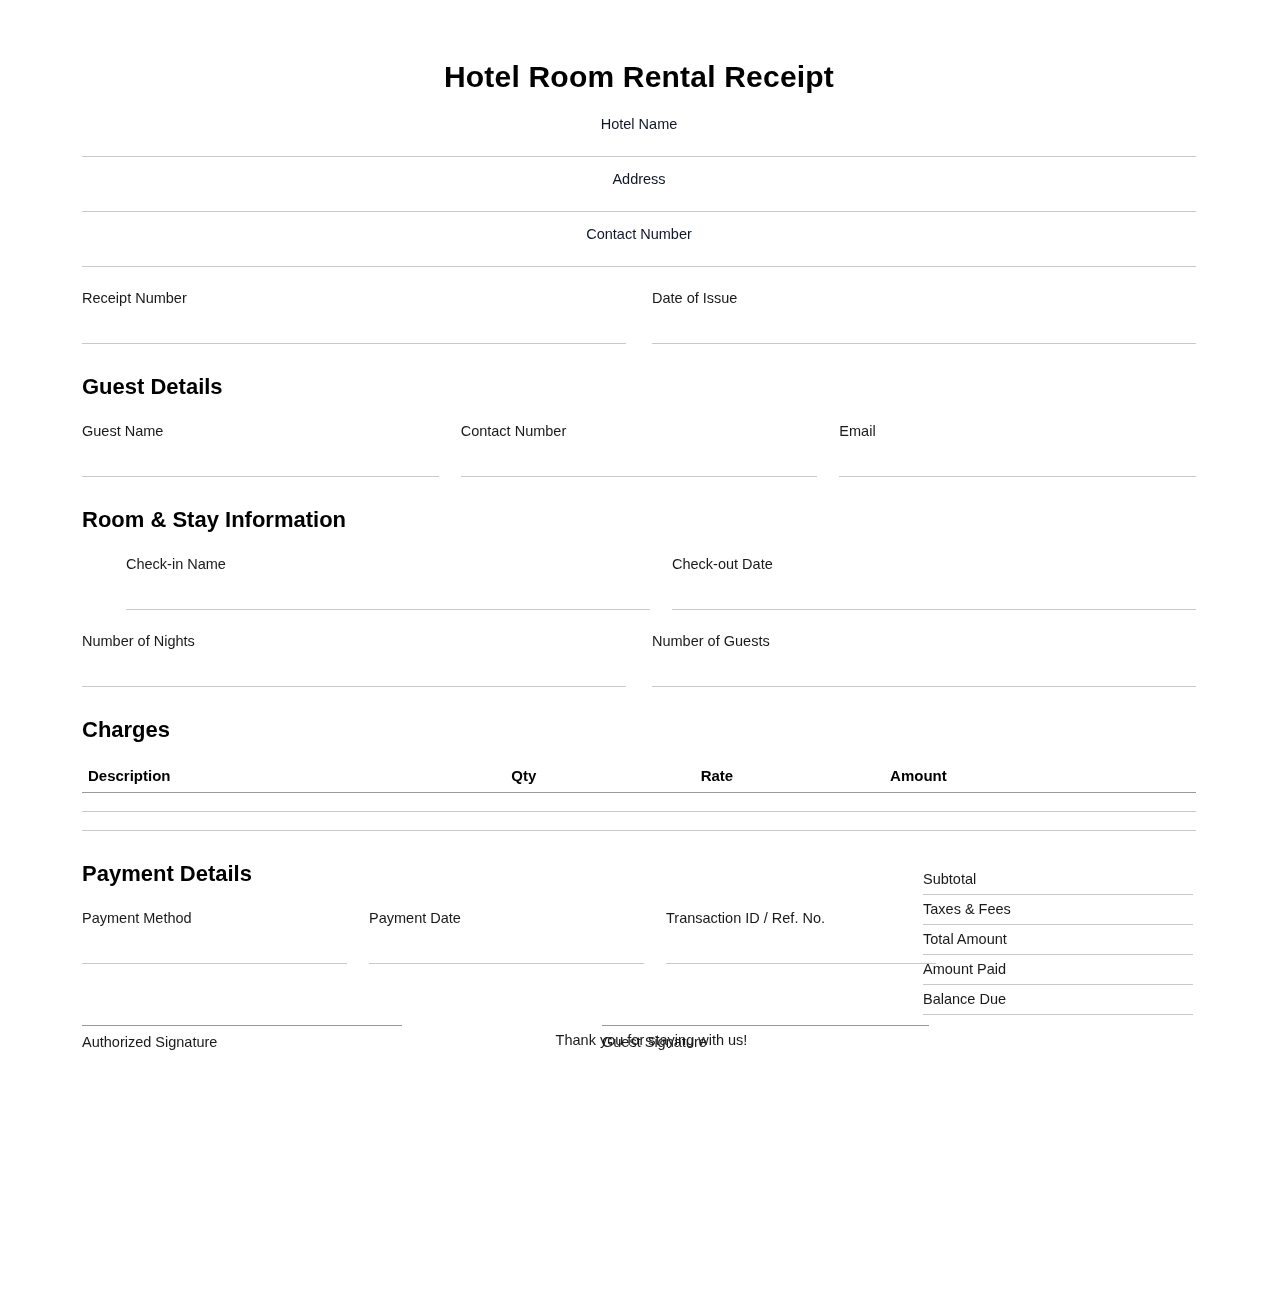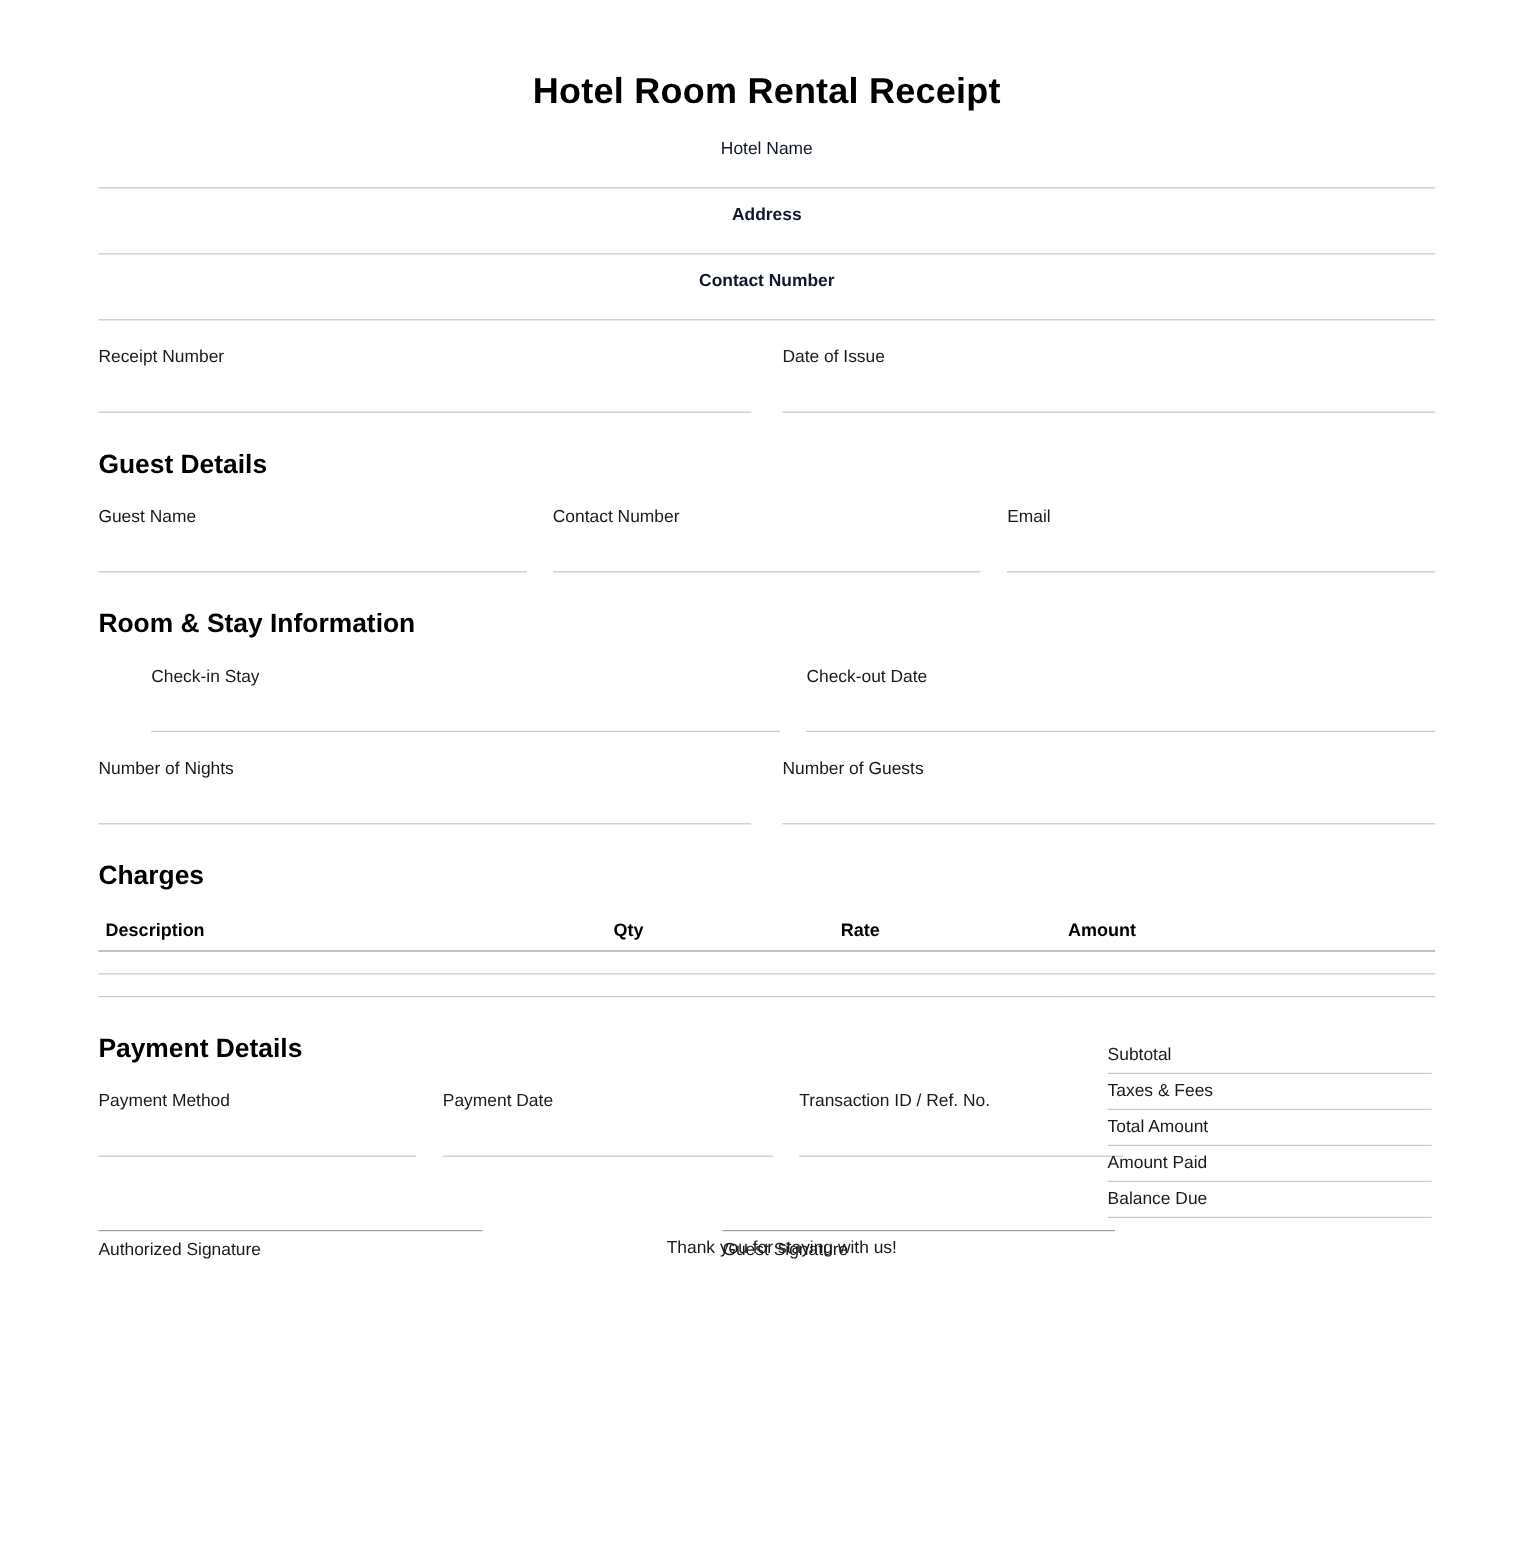--- a/index.html
+++ b/index.html
@@ -38,21 +38,20 @@
   .header-field {
     text-align: center;
     font-size: 14.5px;
     color: #0f172a;
     padding-bottom: 24px;
     border-bottom: 1px solid #c9c9c9;
     margin-bottom: 0;
   }
   .header-field + .header-field {
     padding-top: 14px;
-    font-weight: bold;
   }
 
   
   .row {
     display: flex;
     margin: 0 82px;
   }
   .field {
     box-sizing: border-box;
     padding-top: 22px;
@@ -193,21 +192,21 @@
       <div class="line"></div>
     </div>
   </div>
 
   <h2 class="section">Room &amp; Stay Information</h2>
 
   <div class="row cols4">
     <div class="gap-22"></div>
     <div class="gap-22"></div>
     <div class="field">
-      <span class="lbl">Check-in Stay</span>
+      <span class="lbl">Check-in Name</span>
       <div class="line"></div>
     </div>
     <div class="gap-22"></div>
     <div class="field">
       <span class="lbl">Check-out Date</span>
       <div class="line"></div>
     </div>
   </div>
 
   <div class="row cols2">

